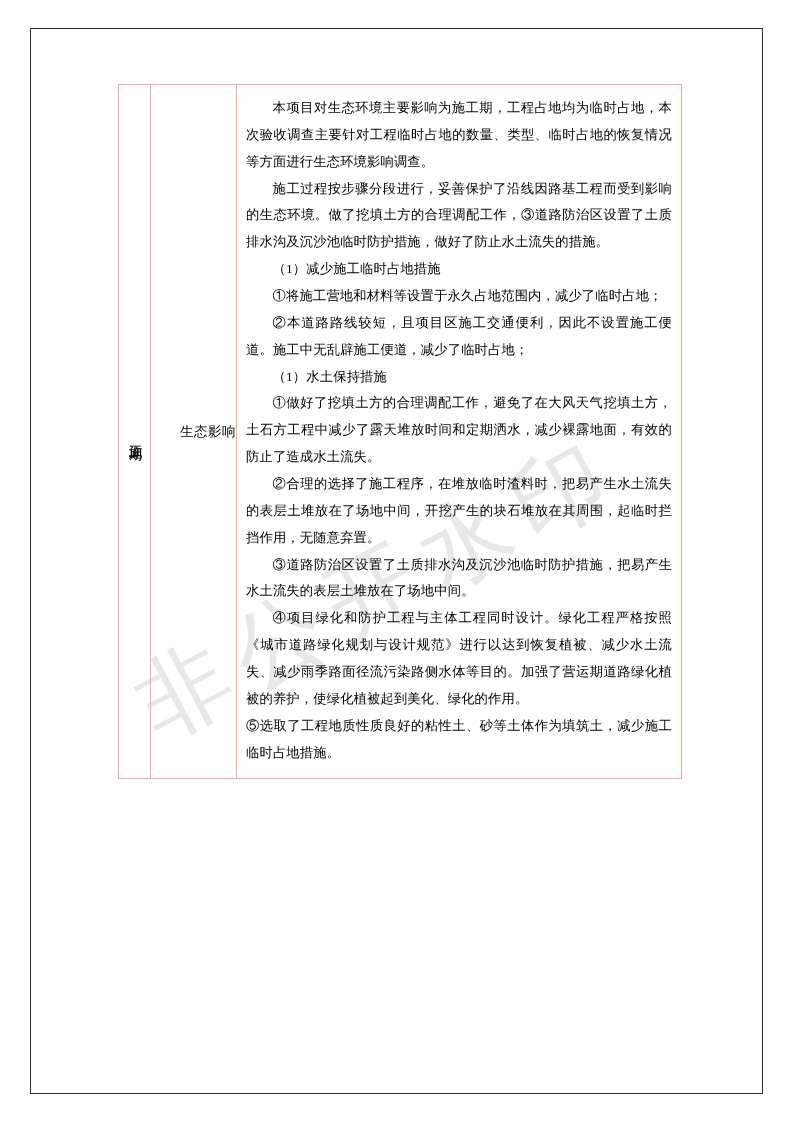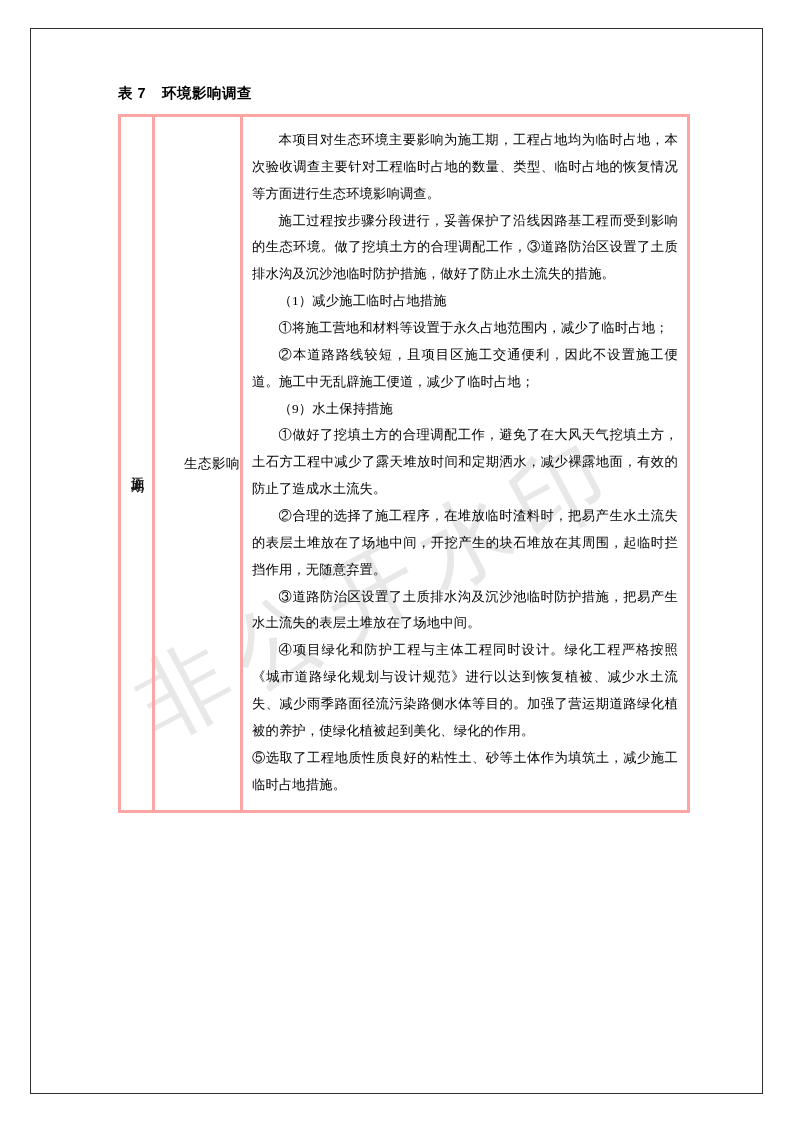--- a/index.html
+++ b/index.html
@@ -44,21 +44,21 @@
   .table-caption .cap-gap {
     display: inline-block;
     width: 16px;
   }
   table.doc-table {
     border-collapse: collapse;
     width: 560px;
     table-layout: fixed;
   }
   table.doc-table td {
-    border: 3px solid #fca5a5;
+    border: 1px solid #fca5a5;
     vertical-align: middle;
     padding: 0;
   }
   td.col-phase {
     width: 31px;
     text-align: center;
   }
   td.col-category {
     width: 85px;
     text-align: right;
@@ -127,41 +127,38 @@
 <body>
 
 <div class="page">
 
   <div class="page-border"></div>
 
   <div class="watermark">非公开水印</div>
 
   <div class="content">
 
-    <div class="table-caption">
-      <span>表 7</span><span class="cap-gap"></span><span>环境影响调查</span>
-    </div>
 
     <table class="doc-table">
       <tbody>
           <tr>
         <td class="col-phase">
           <span class="vert-text">施工期</span>
         </td>
         <td class="col-category">
           <span class="cat-text">生态影响</span>
         </td>
         <td class="col-body">
           <div class="body-inner" id="body-paragraphs">
                 <p class="ind">本项目对生态环境主要影响为施工期，工程占地均为临时占地，本次验收调查主要针对工程临时占地的数量、类型、临时占地的恢复情况等方面进行生态环境影响调查。</p>
                 <p class="ind">施工过程按步骤分段进行，妥善保护了沿线因路基工程而受到影响的生态环境。做了挖填土方的合理调配工作，③道路防治区设置了土质排水沟及沉沙池临时防护措施，做好了防止水土流失的措施。</p>
                 <p class="ind">（1）减少施工临时占地措施</p>
                 <p class="ind">①将施工营地和材料等设置于永久占地范围内，减少了临时占地；</p>
                 <p class="ind">②本道路路线较短，且项目区施工交通便利，因此不设置施工便道。施工中无乱辟施工便道，减少了临时占地；</p>
-                <p class="ind">（9）水土保持措施</p>
+                <p class="ind">（1）水土保持措施</p>
                 <p class="ind">①做好了挖填土方的合理调配工作，避免了在大风天气挖填土方，土石方工程中减少了露天堆放时间和定期洒水，减少裸露地面，有效的防止了造成水土流失。</p>
                 <p class="ind">②合理的选择了施工程序，在堆放临时渣料时，把易产生水土流失的表层土堆放在了场地中间，开挖产生的块石堆放在其周围，起临时拦挡作用，无随意弃置。</p>
                 <p class="ind">③道路防治区设置了土质排水沟及沉沙池临时防护措施，把易产生水土流失的表层土堆放在了场地中间。</p>
                 <p class="ind">④项目绿化和防护工程与主体工程同时设计。绿化工程严格按照《城市道路绿化规划与设计规范》进行以达到恢复植被、减少水土流失、减少雨季路面径流污染路侧水体等目的。加强了营运期道路绿化植被的养护，使绿化植被起到美化、绿化的作用。</p>
                 <p>⑤选取了工程地质性质良好的粘性土、砂等土体作为填筑土，减少施工临时占地措施。</p>
               </div>
         </td>
       </tr>
     </tbody>
       </table>

